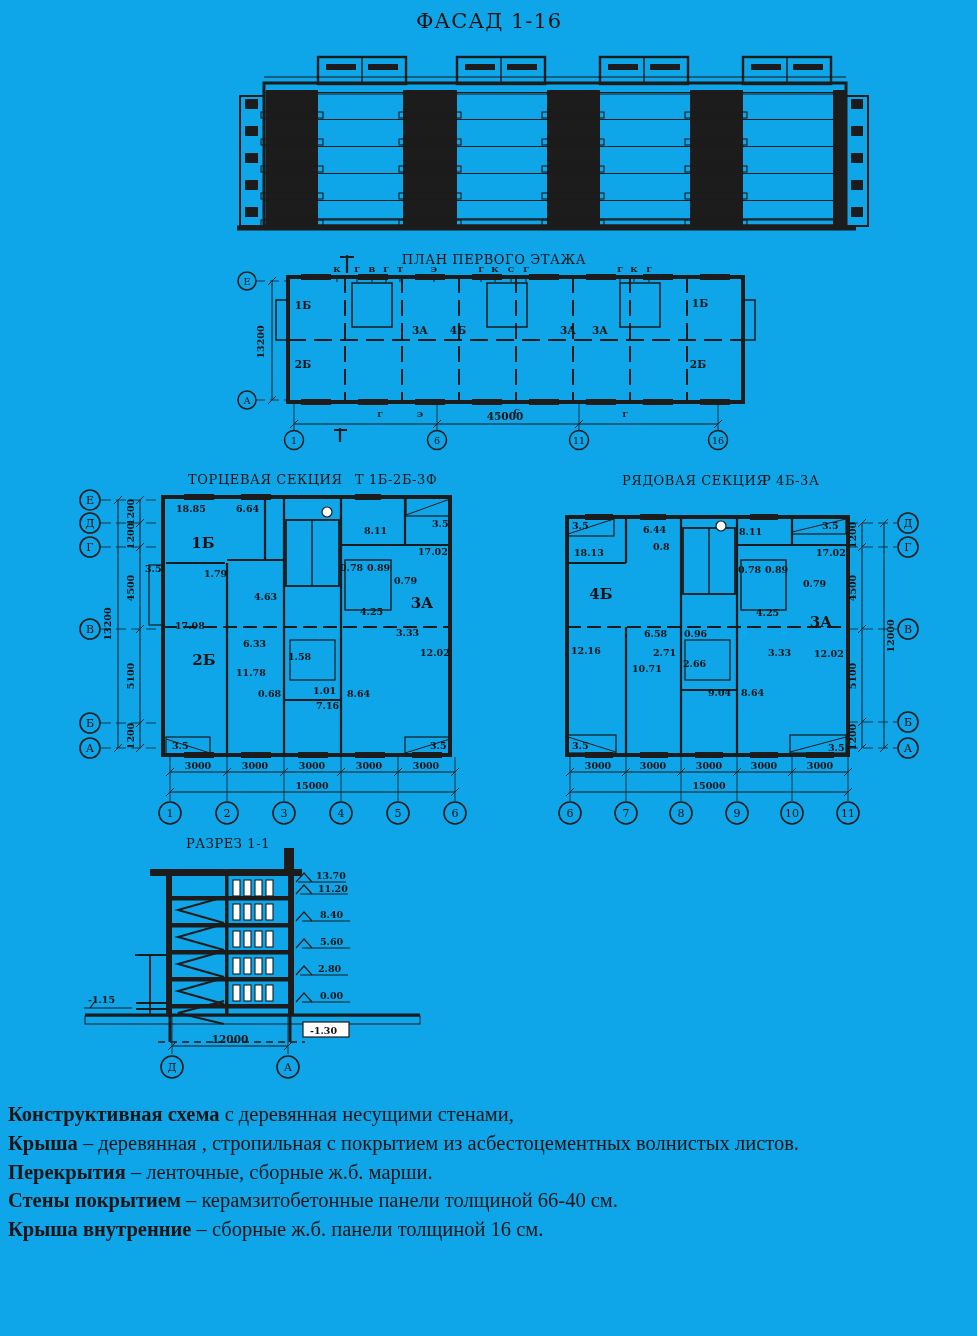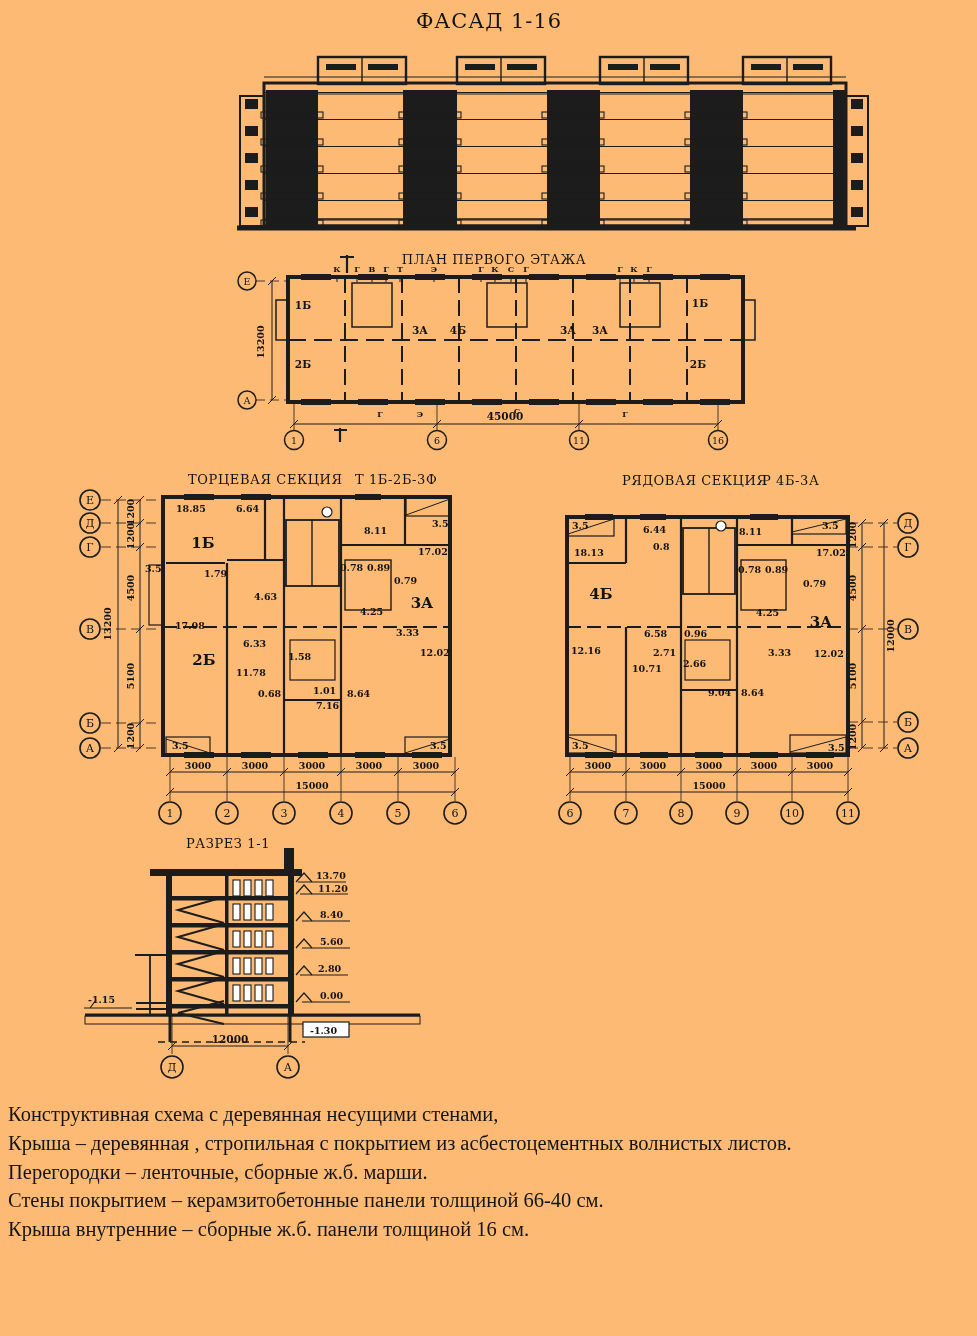--- a/index.html
+++ b/index.html
@@ -1,36 +1,36 @@
 <!DOCTYPE html>
 <html><head>
 <meta charset="utf-8">
 <style>
   html,body{margin:0;padding:0;background:#e8e8e8;}
-  .page{position:relative;width:977px;height:1336px;background:#fdba74;overflow:hidden;
+  .page{position:relative;width:977px;height:1336px;background:#0ea5e9;overflow:hidden;
         font-family:"Liberation Serif",serif;color:#151515;}
   svg{position:absolute;left:0;top:0;}
   svg line,svg path,svg rect,svg circle,svg polyline{stroke:#1c1c1c;fill:none;}
   svg .f{fill:#1c1c1c;stroke:none;}
   svg .wf{fill:#ffffff;stroke:#1c1c1c;}
   svg text{fill:#131313;stroke:none;font-family:"DejaVu Serif",serif;}
   .big{font-size:21px;letter-spacing:1px;}
   .ttl{font-size:13px;letter-spacing:.6px;}
   .num{font-size:9.5px;font-weight:700;}
   .numS{font-size:8px;font-weight:700;}
   .room{font-size:15px;font-weight:700;}
   .roomS{font-size:10.5px;font-weight:700;}
   .ax{font-size:11px;}
   .axS{font-size:9.5px;}
   .dim{font-size:9.5px;font-weight:700;}
   .dimL{font-size:10.5px;font-weight:700;}
   .mid{text-anchor:middle;}
   .notes{position:absolute;top:1100px;left:0;width:969px;padding-left:8px;}
   .notes p{margin:0;font-size:20.5px;line-height:28.8px;}
-  .notes b{font-weight:400;}
+  .notes b{font-weight:700;}
 </style>
 </head>
 <body>
 
 <div class="page">
 
 <svg width="977" height="1100" viewBox="0 0 977 1100">
   <defs>
     <pattern id="pw" patternUnits="userSpaceOnUse" width="26" height="27" patternTransform="translate(266,94)">
       <rect x="3" y="0" width="18" height="16" fill="#ffffff" stroke="#1c1c1c" stroke-width="1.6"></rect>
@@ -411,18 +411,18 @@
     <circle cx="172" cy="1067" r="11" stroke-width="1.6"></circle>
         <text class="ax mid" x="172" y="1071">Д</text>
     <circle cx="288" cy="1067" r="11" stroke-width="1.6"></circle>
         <text class="ax mid" x="288" y="1071">А</text>
   </g>
 </svg>
 
 <div class="notes">
   <p><b>Конструктивная схема</b><span> с деревянная несущими стенами,</span></p>
   <p><b>Крыша</b><span> – деревянная , стропильная с покрытием из асбестоцементных волнистых листов.</span></p>
-  <p><b>Перегородки</b><span> – ленточные, сборные ж.б. марши.</span></p>
+  <p><b>Перекрытия</b><span> – ленточные, сборные ж.б. марши.</span></p>
   <p><b>Стены покрытием</b><span> – керамзитобетонные панели толщиной 66-40 см.</span></p>
   <p><b>Крыша внутренние</b><span> – сборные ж.б. панели толщиной 16 см.</span></p>
 </div>
 
 </div>
 
 </body></html>

